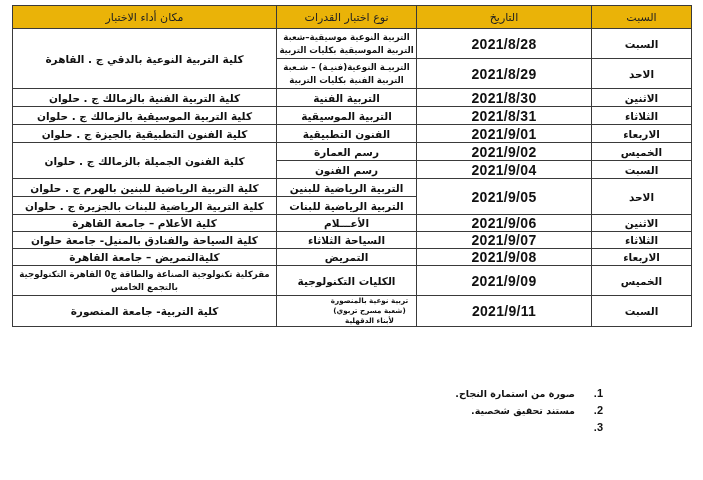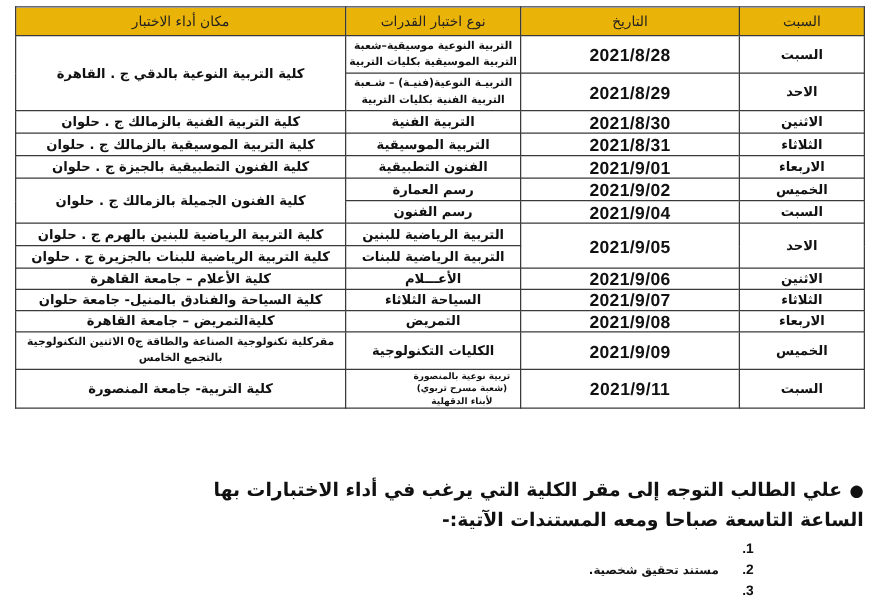--- a/index.html
+++ b/index.html
@@ -110,39 +110,37 @@
       <tr class="h16">
         <td class="day">الاربعاء</td>
         <td class="date">2021/9/08</td>
         <td>التمريض</td>
         <td class="place">كليةالتمريض – جامعة القاهرة</td>
       </tr>
       <tr class="h30">
         <td class="day">الخميس</td>
         <td class="date">2021/9/09</td>
         <td>الكليات التكنولوجية</td>
-        <td class="place multi">مقركلية تكنولوجية الصناعة والطاقة ج0 الاثنين التكنولوجية بالتجمع الخامس</td>
+        <td class="place multi">مقركلية تكنولوجية الصناعة والطاقة ج0 القاهرة التكنولوجية بالتجمع الخامس</td>
       </tr>
       <tr class="h18">
         <td class="day">السبت</td>
         <td class="date">2021/9/11</td>
         <td class="xsmall">تربية نوعية بالمنصورة (شعبة مسرح تربوي) لأبناء الدقهلية</td>
         <td class="place">كلية التربية- جامعة المنصورة</td>
       </tr>
     </tbody>
   </table>
 </div>
 
 <div class="notes">
-  <p class="note-main">
-    <span class="bullet">●</span><span>علي الطالب التوجه إلى مقر الكلية التي يرغب في أداء الاختبارات بها الساعة التاسعة صباحا ومعه المستندات الآتية:-</span>
-  </p>
   <ol class="docs">
     <li>
       <span class="num">1.</span>
+      <span>صورة من استمارة النجاح.</span>
     </li>
     <li>
       <span class="num">2.</span>
       <span>مستند تحقيق شخصية.</span>
     </li>
     <li>
       <span class="num">3.</span>
     </li>
   </ol>
 </div>

